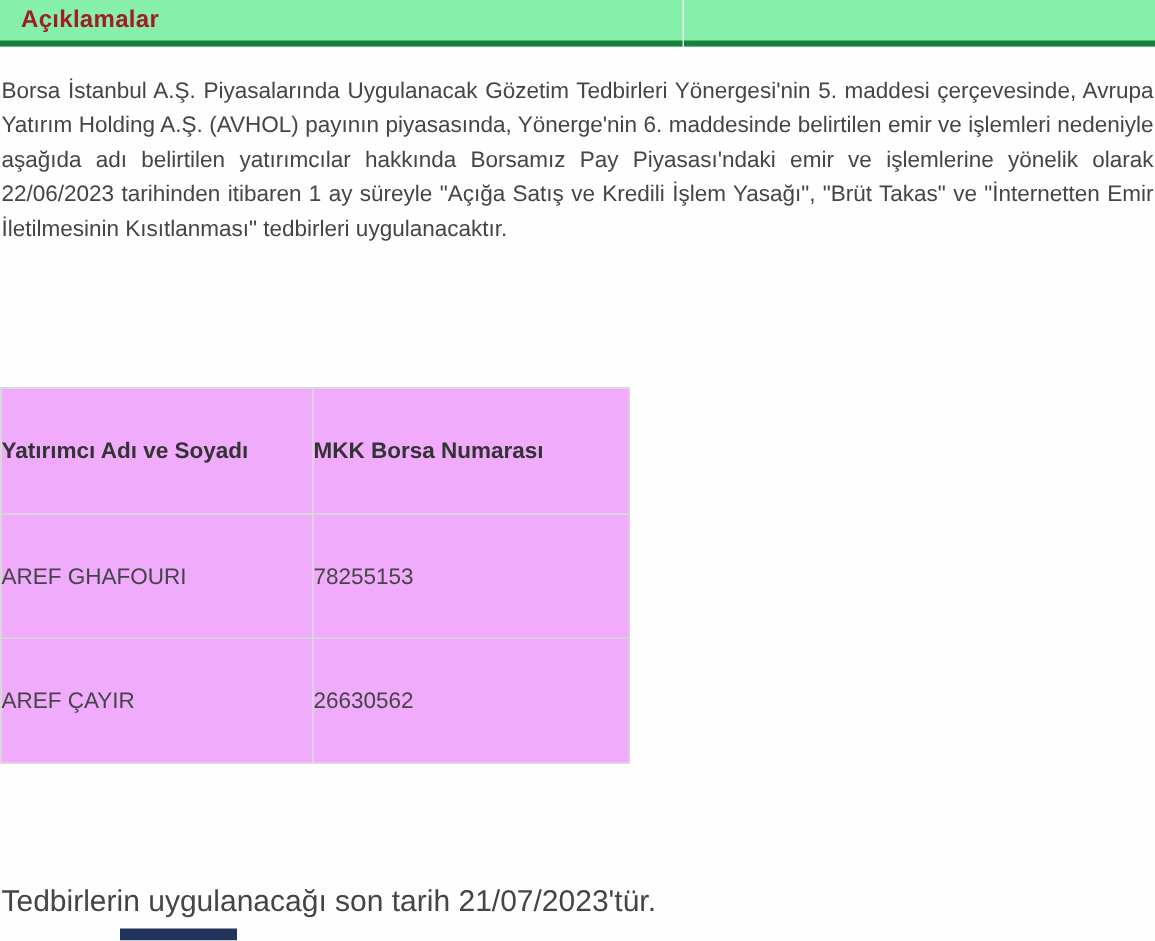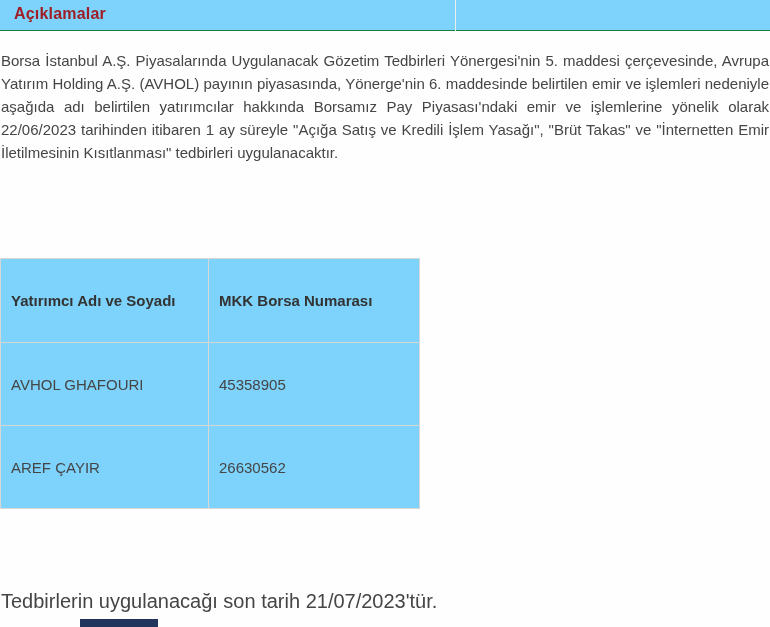--- a/index.html
+++ b/index.html
@@ -9,22 +9,22 @@
     width: 770px;
     height: 627px;
     overflow: hidden;
     background: #fefefe;
     font-family: "Liberation Sans", sans-serif;
     color: #424242;
   }
   .page-header {
     position: relative;
     height: 31px;
-    border-bottom: 1px solid #15803d;
-    background: #7dd3fc;
+    border-bottom: 4px solid #15803d;
+    background: #86efac;
   }
   .page-title {
     position: absolute;
     left: 14px;
     top: 5px;
     font-size: 16px;
     font-weight: bold;
     color: #9f1d23;
     letter-spacing: 0.2px;
   }
@@ -48,24 +48,24 @@
     margin-top: 94px;
     margin-left: 0;
     width: 419px;
     border-collapse: collapse;
     table-layout: fixed;
     font-size: 15px;
   }
   .investors-table th,
   .investors-table td {
     border: 1px solid #d6d6d6;
-    padding-left: 10px;
+    padding-left: 0;
     text-align: left;
     vertical-align: middle;
-    background: #7dd3fc;
+    background: #f0abfc;
   }
   .investors-table col.c1 { width: 208px; }
   .investors-table col.c2 { width: 211px; }
   .investors-table th {
     height: 84px;
     font-weight: bold;
     color: #333333;
   }
   .investors-table td {
     height: 83px;
@@ -104,22 +104,22 @@
         <col class="c2">
       </colgroup>
     <thead>
       <tr>
         <th>Yatırımcı Adı ve Soyadı</th>
         <th>MKK Borsa Numarası</th>
       </tr>
     </thead>
     <tbody>
       <tr>
-        <td>AVHOL GHAFOURI</td>
-        <td>45358905</td>
+        <td>AREF GHAFOURI</td>
+        <td>78255153</td>
       </tr>
       <tr>
         <td>AREF ÇAYIR</td>
         <td>26630562</td>
       </tr>
     </tbody>
   </table>
 
   <p class="footer-note">Tedbirlerin uygulanacağı son tarih 21/07/2023'tür.</p>
 

